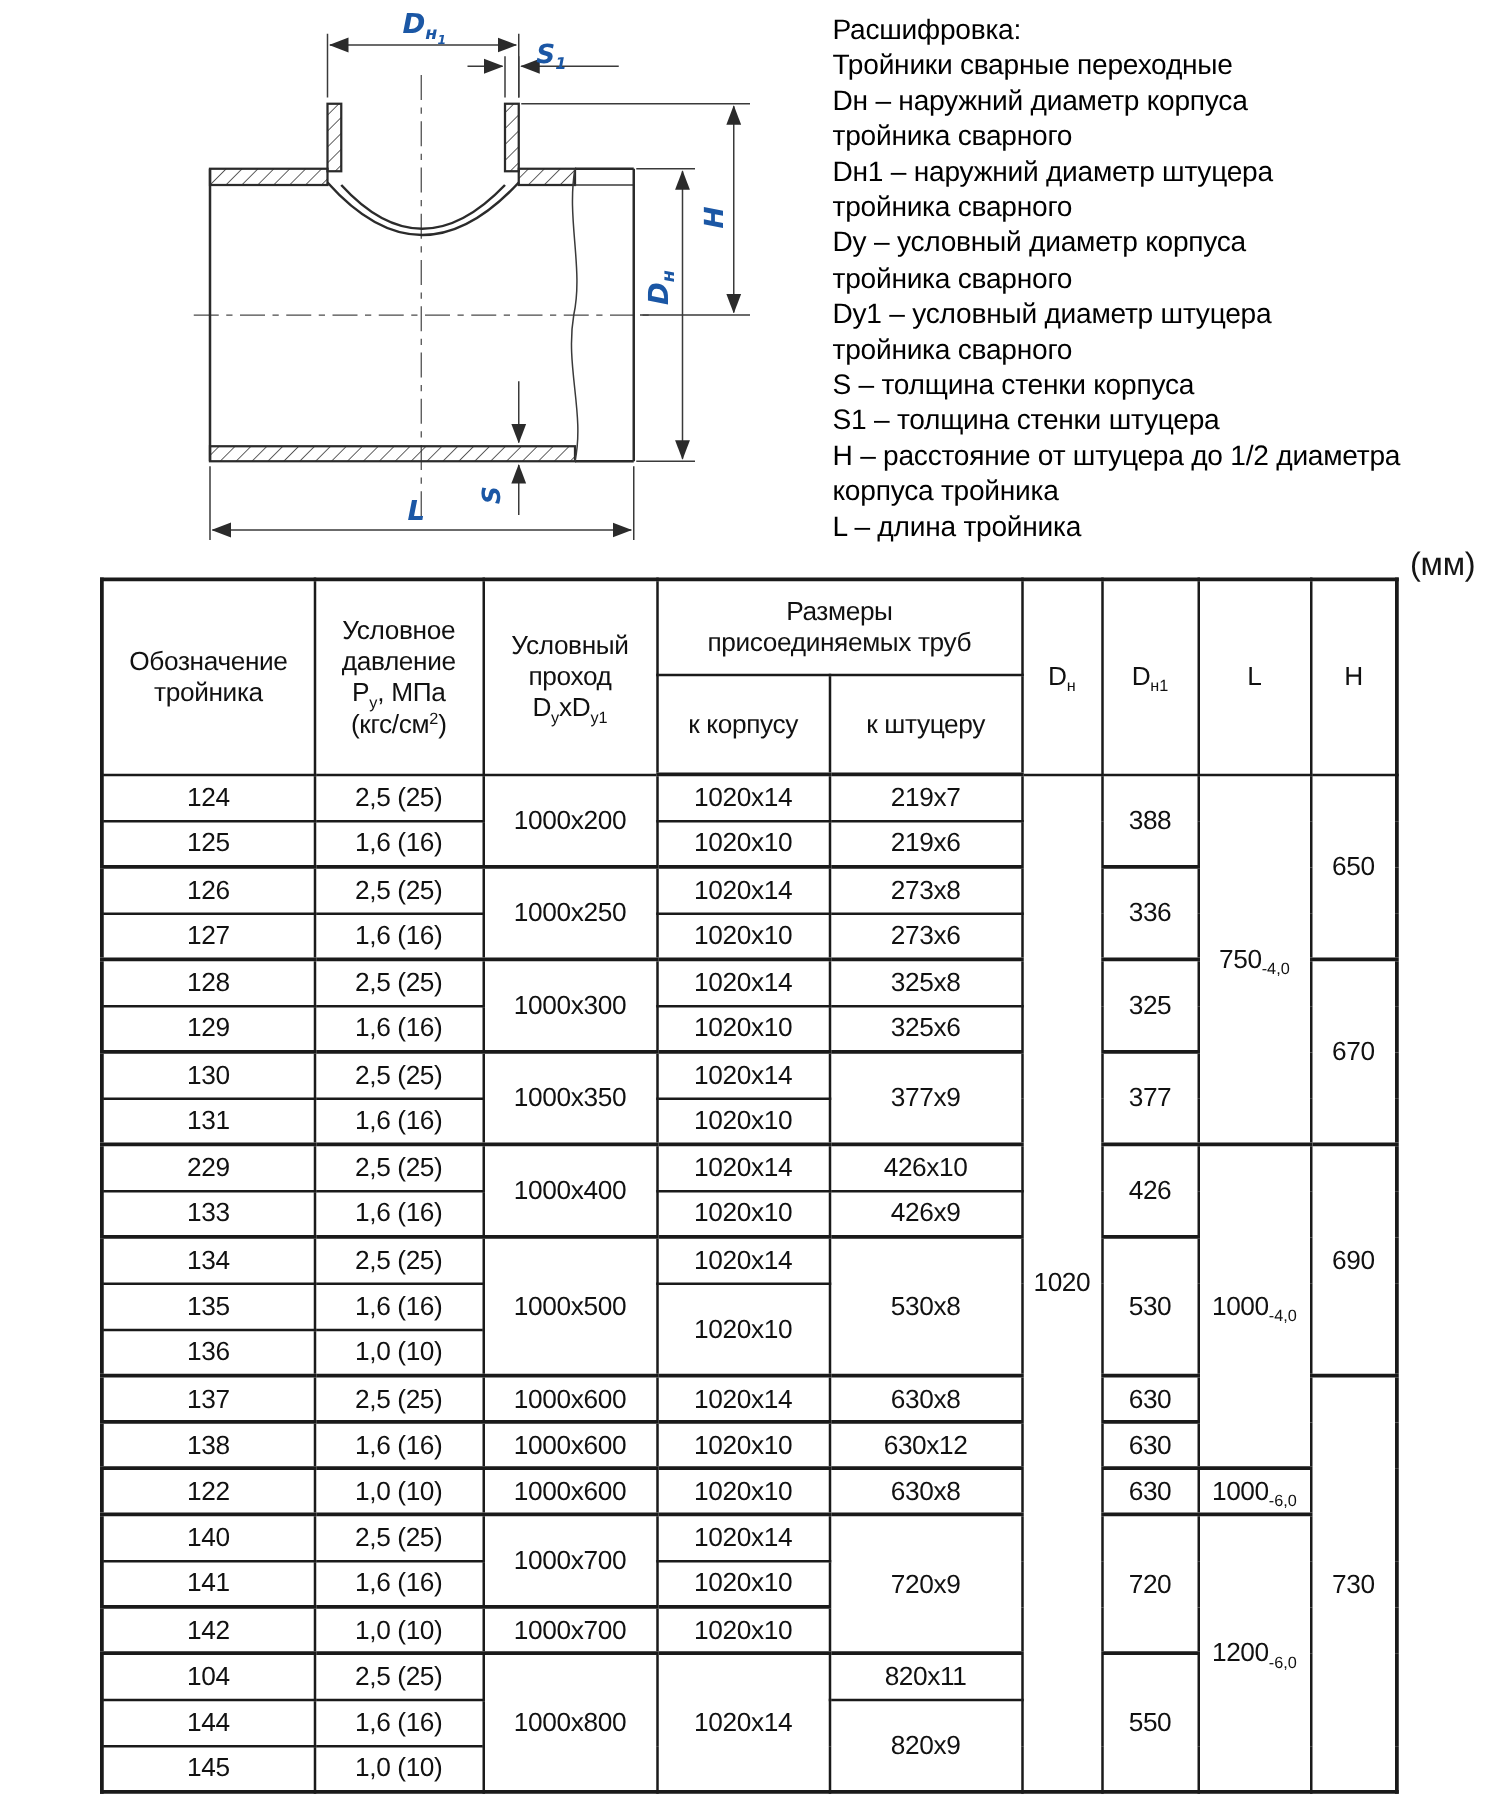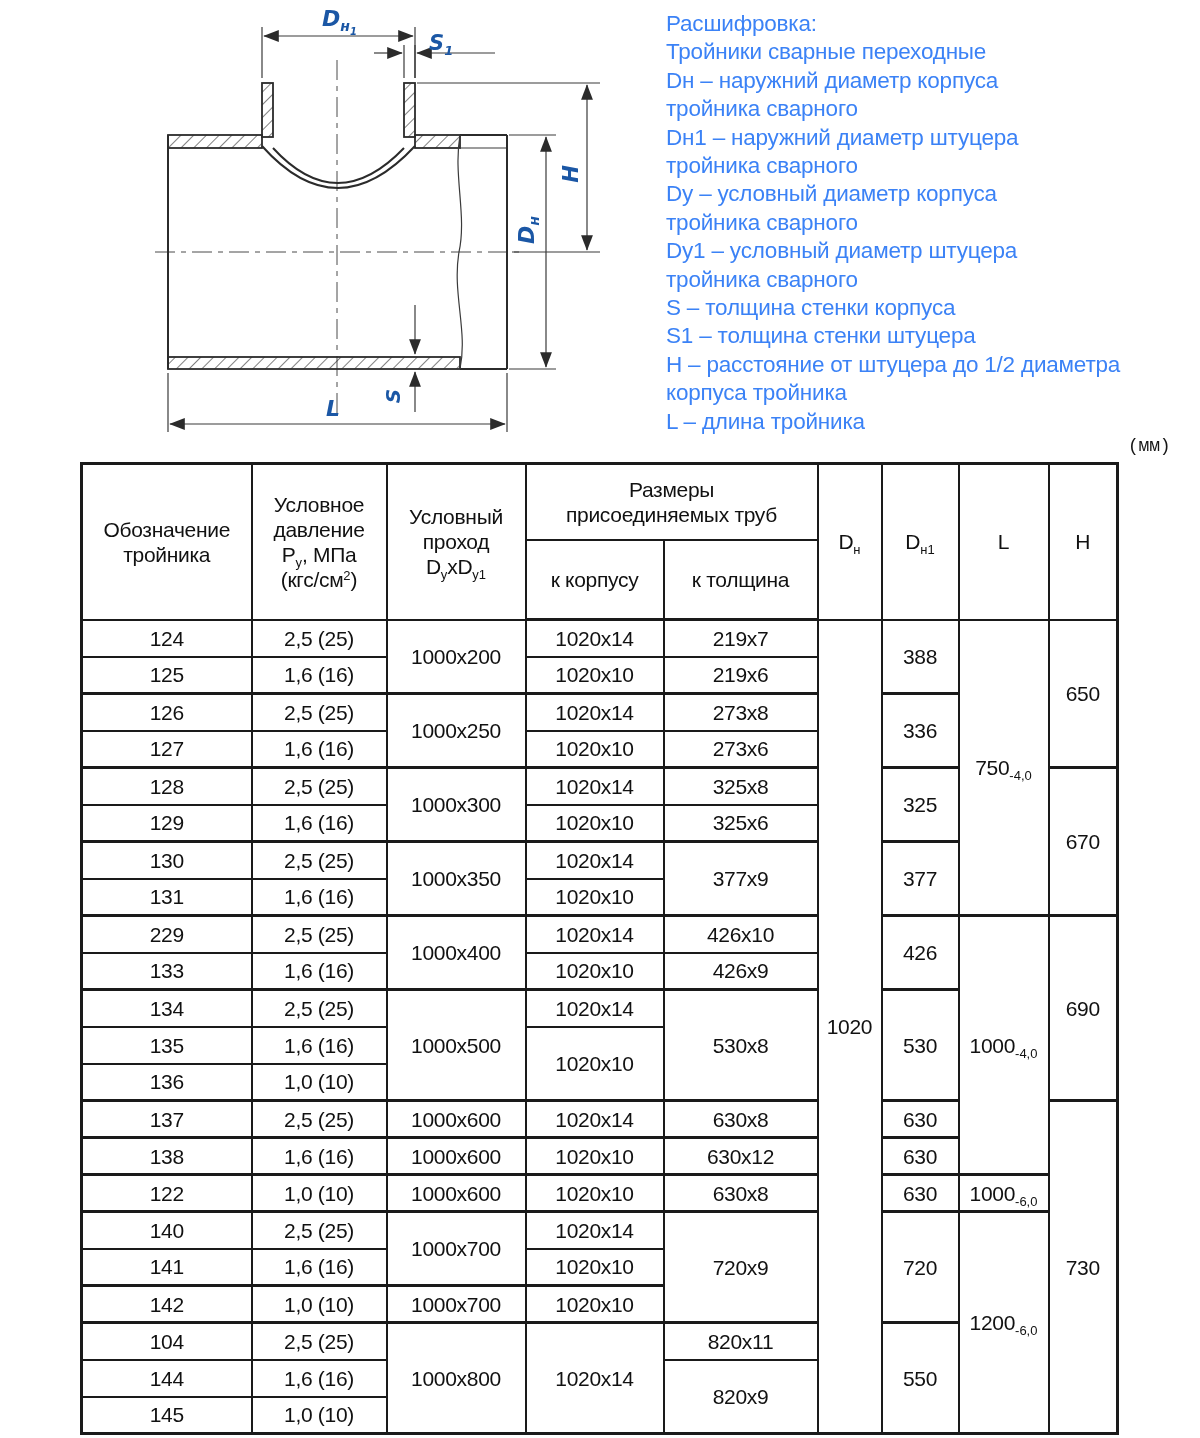--- a/index.html
+++ b/index.html
@@ -11,23 +11,23 @@
   .drawing{position:absolute;left:150px;top:0;width:470px;height:445px;}
   .ol{stroke:#2b2b2b;stroke-width:2;fill:none;}
   .thin{stroke:#3a3a3a;stroke-width:1.2;fill:none;}
   .cl{stroke:#4a4a4a;stroke-width:1;stroke-dasharray:20 6 5 6;fill:none;}
   .hr{fill:url(#h8);stroke:#2b2b2b;stroke-width:1.8;}
   .lbl{fill:#1b57a5;font-family:"DejaVu Sans",sans-serif;font-style:italic;font-weight:bold;}
   
   .legend{
     position:absolute;left:666px;top:10px;width:525px;
     font-size:22.5px;line-height:28.4px;letter-spacing:-0.2px;
-    white-space:pre-line;color:#3b82f6;
+    white-space:pre-line;color:#000000;
   }
-  .unit-note{position:absolute;left:1128px;top:436px;font-size:18px;letter-spacing:-0.2px;font-family:Liberation Mono, monospace;}
+  .unit-note{position:absolute;left:1128px;top:436px;font-size:26px;letter-spacing:-0.2px;}
   
   table.dims{
     position:absolute;left:80px;top:462px;border-collapse:collapse;table-layout:fixed;
     border:3px solid #1a1a1a;
   }
   table.dims th,table.dims td{
     border:2px solid #1a1a1a;text-align:center;vertical-align:middle;padding:0;
     font-size:21px;font-weight:normal;letter-spacing:-0.3px;line-height:25px;color:#111;
   }
   table.dims thead tr.h1{height:76px;}
@@ -138,21 +138,21 @@
       <th rowspan="2">Условное<br>давление<br>P<sub>у</sub>, МПа<br>(кгс/см<sup>2</sup>)</th>
       <th rowspan="2">Условный<br>проход<br>D<sub>у</sub>xD<sub>у1</sub></th>
       <th colspan="2">Размеры<br>присоединяемых труб</th>
       <th rowspan="2">D<sub>н</sub></th>
       <th rowspan="2">D<sub>н1</sub></th>
       <th rowspan="2">L</th>
       <th rowspan="2">H</th>
     </tr>
     <tr class="h2">
       <th>к корпусу</th>
-      <th>к толщина</th>
+      <th>к штуцеру</th>
     </tr>
   </thead>
   <tbody>
       <tr>
         <td>124</td>
         <td>2,5 (25)</td>
         <td rowspan="2">1000x200</td>
         <td>1020x14</td>
         <td>219x7</td>
         <td rowspan="22">1020</td>

